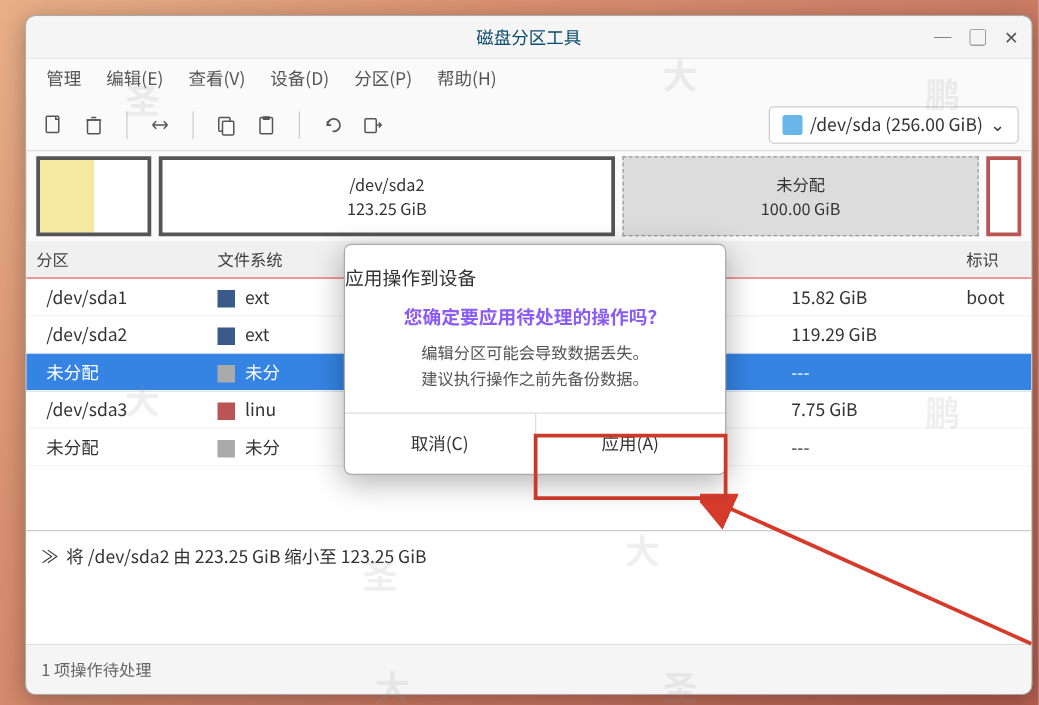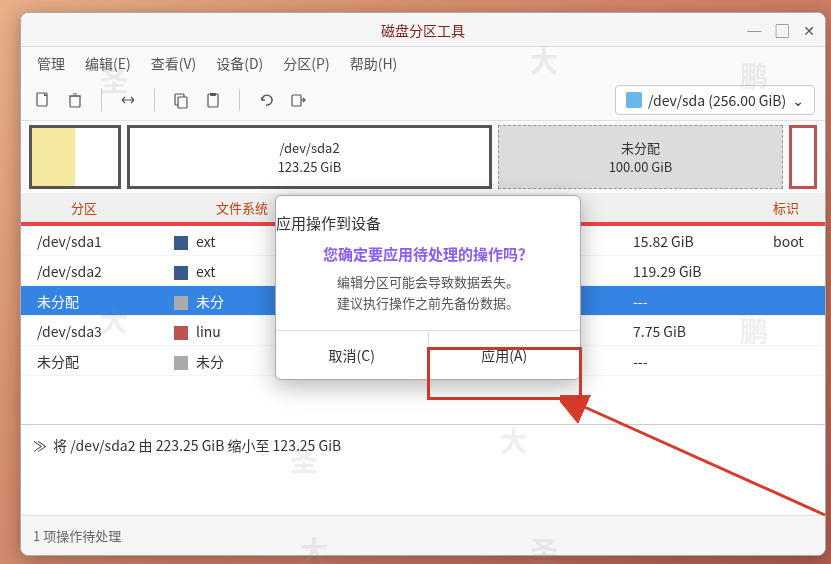--- a/index.html
+++ b/index.html
@@ -37,21 +37,21 @@
 .titlebar {
   height: 34px;
   display: flex;
   align-items: center;
   justify-content: center;
   position: relative;
   background: #f5f5f5;
   border-radius: 8px 8px 0 0;
   border-bottom: 1px solid #ddd;
 }
-.titlebar-title { font-size: 14px; color: #7f1d1d; }
+.titlebar-title { font-size: 14px; color: #0c4a6e; }
 .titlebar-controls {
   position: absolute;
   right: 10px;
   display: flex;
   gap: 14px;
   align-items: center;
 }
 .titlebar-controls span { cursor: pointer; color: #555; font-size: 14px; }
 .menubar {
   height: 32px;
@@ -109,24 +109,23 @@
   background: #fff;
 }
 .diskmap-sda1 { flex: 0 0 92px; background: linear-gradient(90deg, #f5e9a0 0%, #f5e9a0 50%, #fff 50%); border: 3px solid #555; }
 .diskmap-sda2 { flex: 1; border: 3px solid #555; }
 .diskmap-unalloc { flex: 0 0 285px; background: #dcdcdc; border: 1px dashed #999; }
 .diskmap-sda3 { flex: 0 0 28px; border: 3px solid #b55; }
 .diskmap-label { font-size: 13px; color: #333; }
 .table-header {
   display: flex;
   background: #f0f0f0;
-  border-bottom: 4px solid #ef4444;
+  border-bottom: 1px solid #ef4444;
   font-size: 13px;
-  color: #c2410c;
-  padding-left: 42px;
+  color: #404040;
 }
 .table-header > div, .table-row > div { padding: 5px 8px; }
 .col-part { flex: 0 0 145px; }
 .col-fs { flex: 0 0 90px; }
 .col-mid { flex: 1; }
 .col-unused { flex: 0 0 140px; }
 .col-flags { flex: 0 0 60px; }
 .table-body { flex: 1; background: #fff; overflow: hidden; }
 .table-row {
   display: flex;

